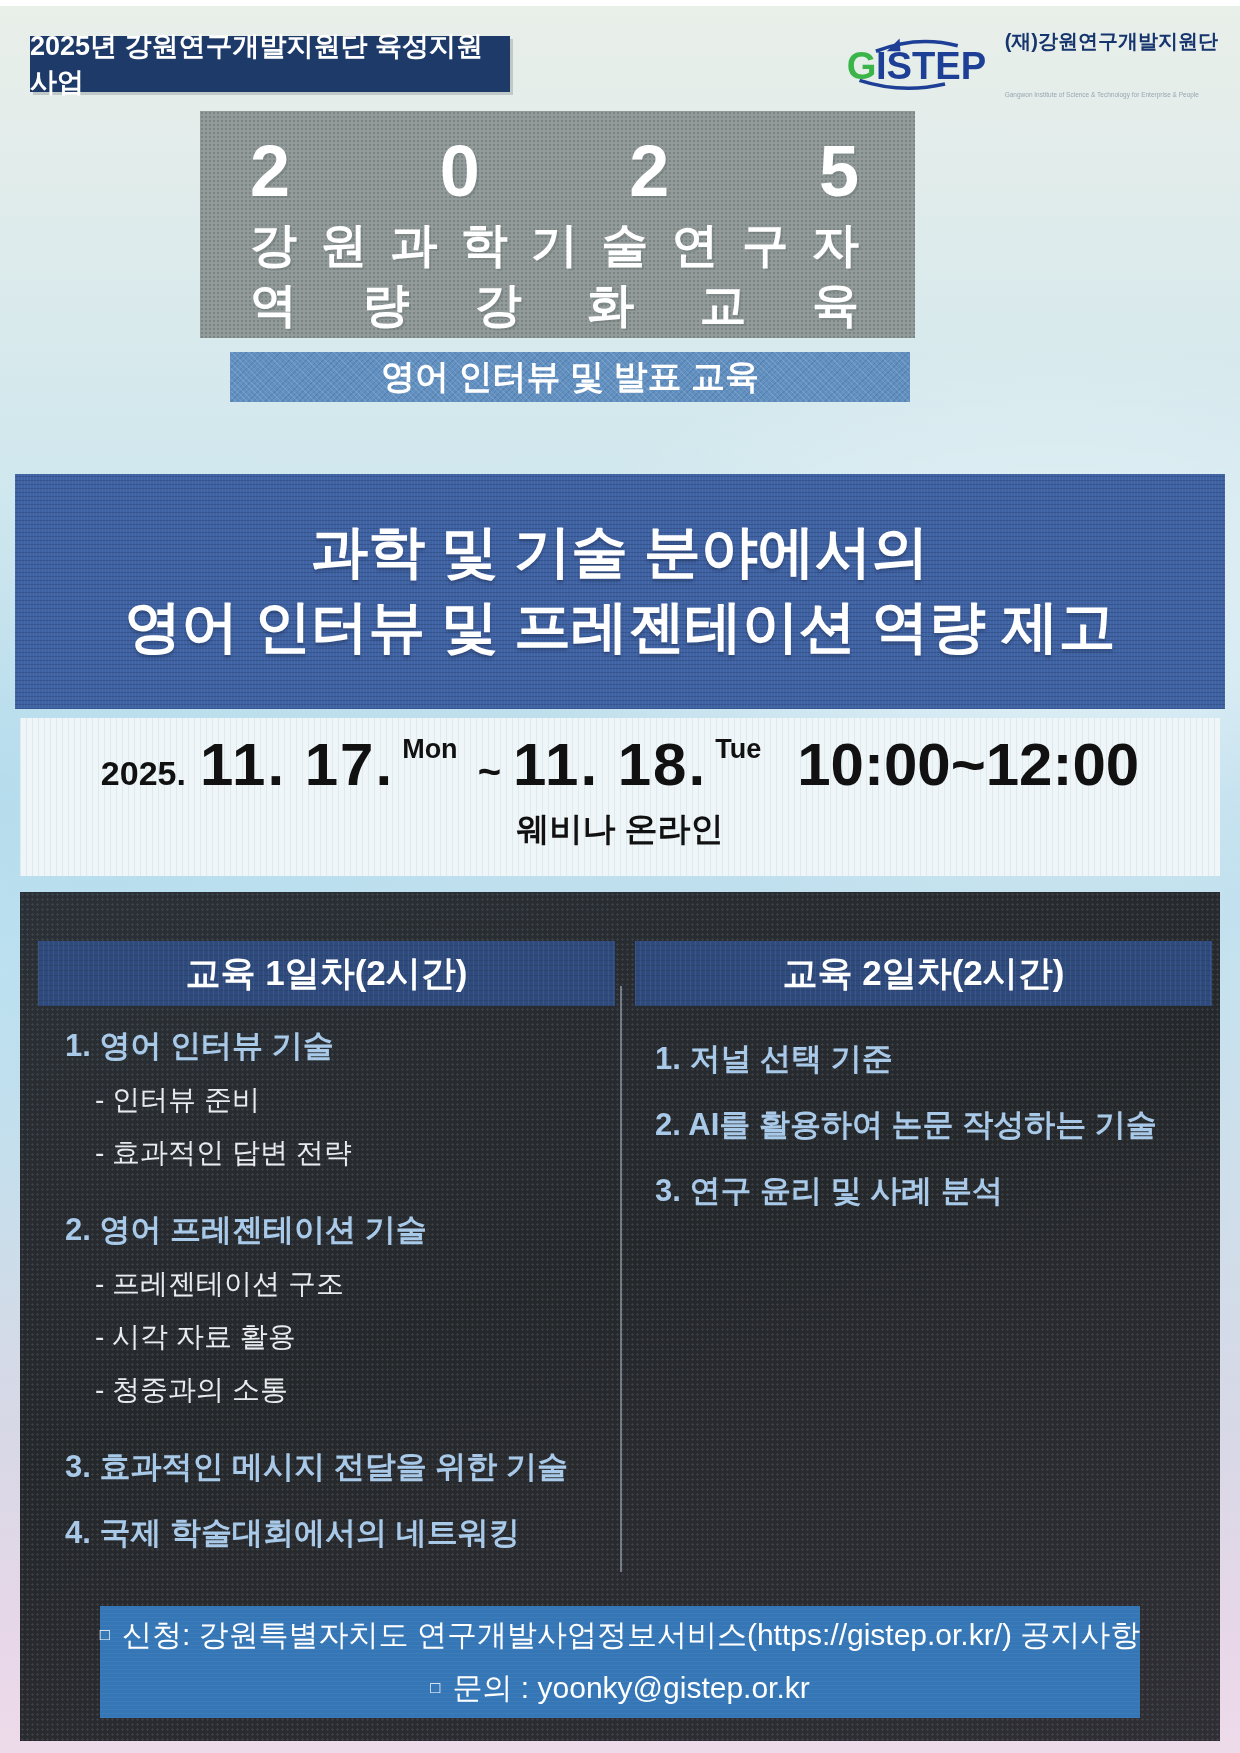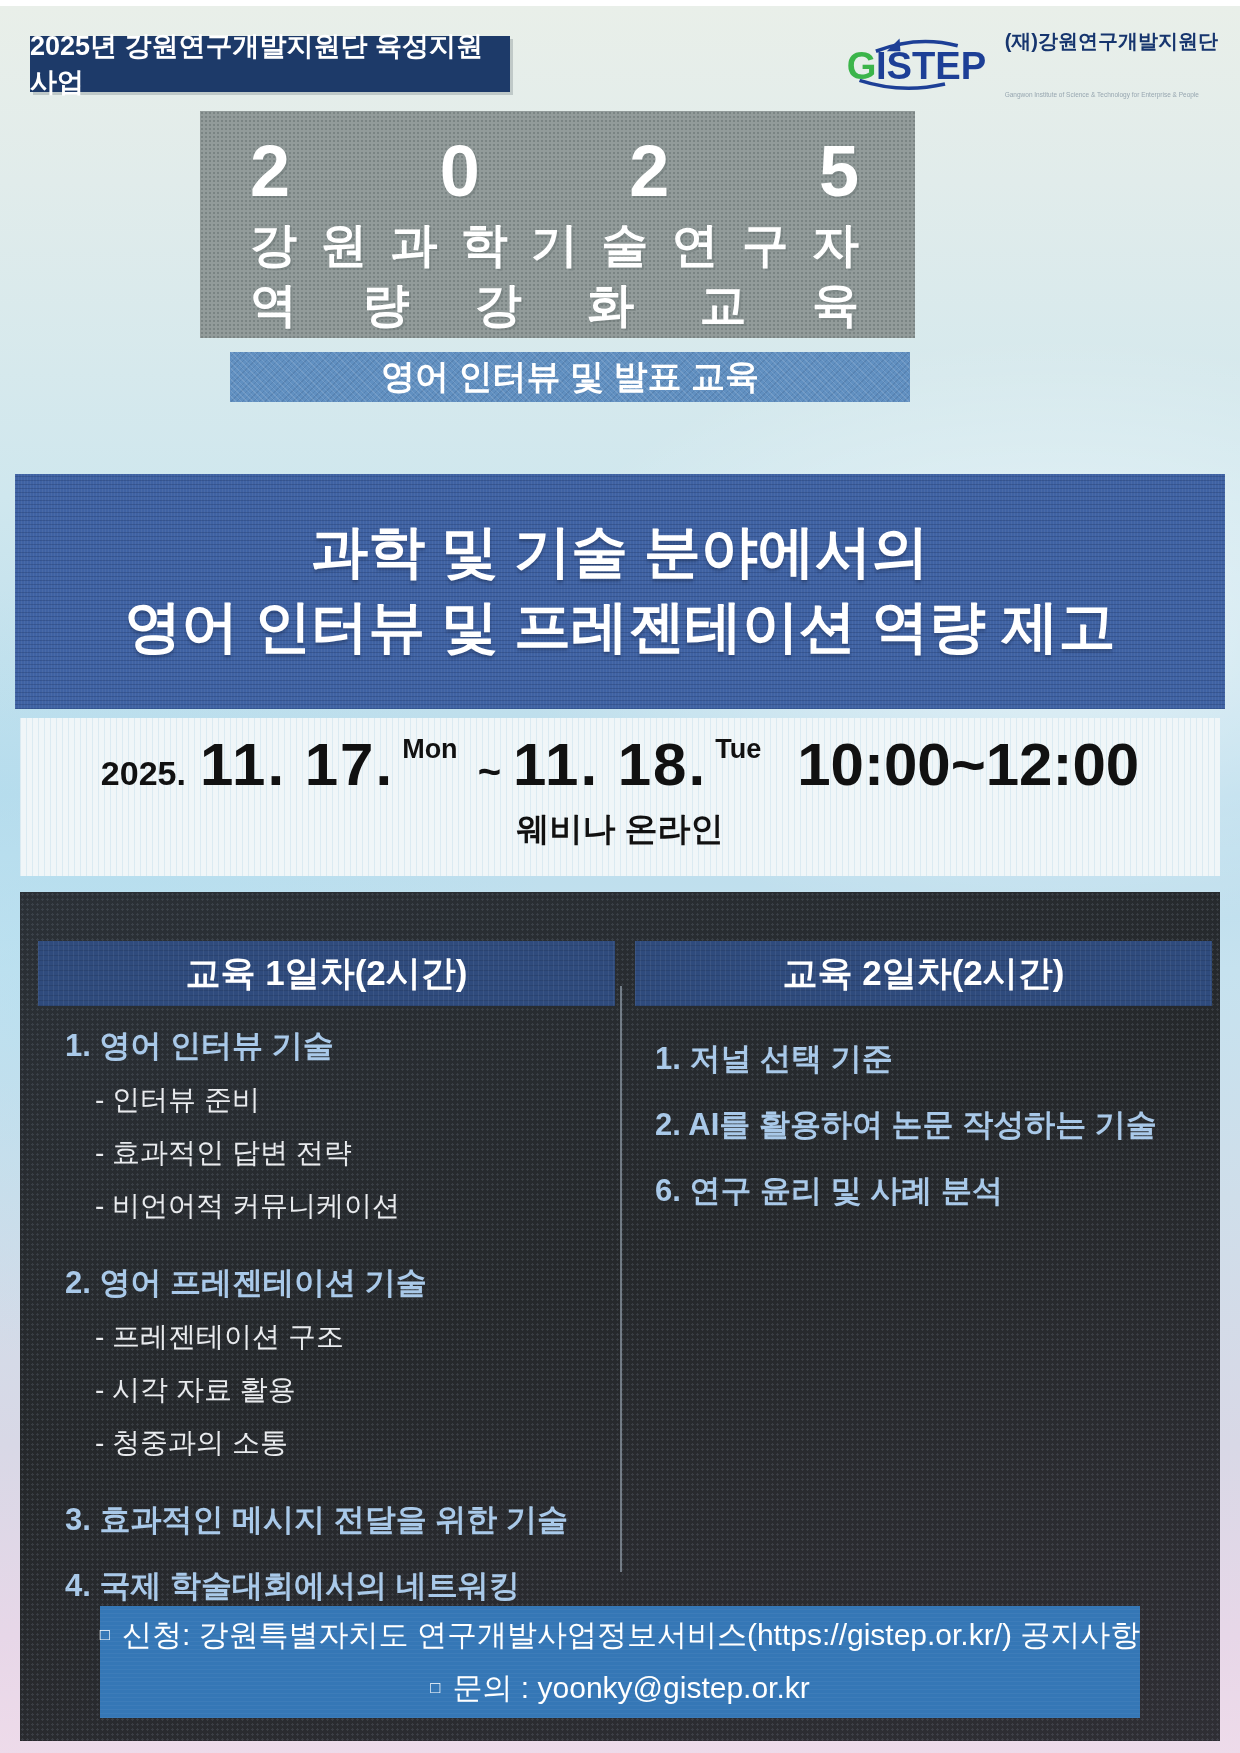--- a/index.html
+++ b/index.html
@@ -184,33 +184,32 @@
     </div>
 
     <div class="column-divider"></div>
 
     <div class="columns">
       <div class="col col-left">
 
       <div class="item main">1. 영어 인터뷰 기술</div>
           <div class="item sub">- 인터뷰 준비</div>
           <div class="item sub">- 효과적인 답변 전략</div>
-          <div class="item sub">- 비언어적 커뮤니케이션</div>
           <div class="item main">2. 영어 프레젠테이션 기술</div>
           <div class="item sub">- 프레젠테이션 구조</div>
           <div class="item sub">- 시각 자료 활용</div>
           <div class="item sub">- 청중과의 소통</div>
           <div class="item main">3. 효과적인 메시지 전달을 위한 기술</div>
           <div class="item main">4. 국제 학술대회에서의 네트워킹</div>
         </div>
       <div class="col col-right">
 
       <div class="item main">1. 저널 선택 기준</div>
           <div class="item main">2. AI를 활용하여 논문 작성하는 기술</div>
-          <div class="item main">6. 연구 윤리 및 사례 분석</div>
+          <div class="item main">3. 연구 윤리 및 사례 분석</div>
         </div>
     </div>
 
     <div class="footer-box">
       <div class="footer-line">
         <span class="square-bullet">□</span>
         <span>신청: 강원특별자치도 연구개발사업정보서비스(https://gistep.or.kr/) 공지사항</span>
       </div>
       <div class="footer-line">
         <span class="square-bullet">□</span>

